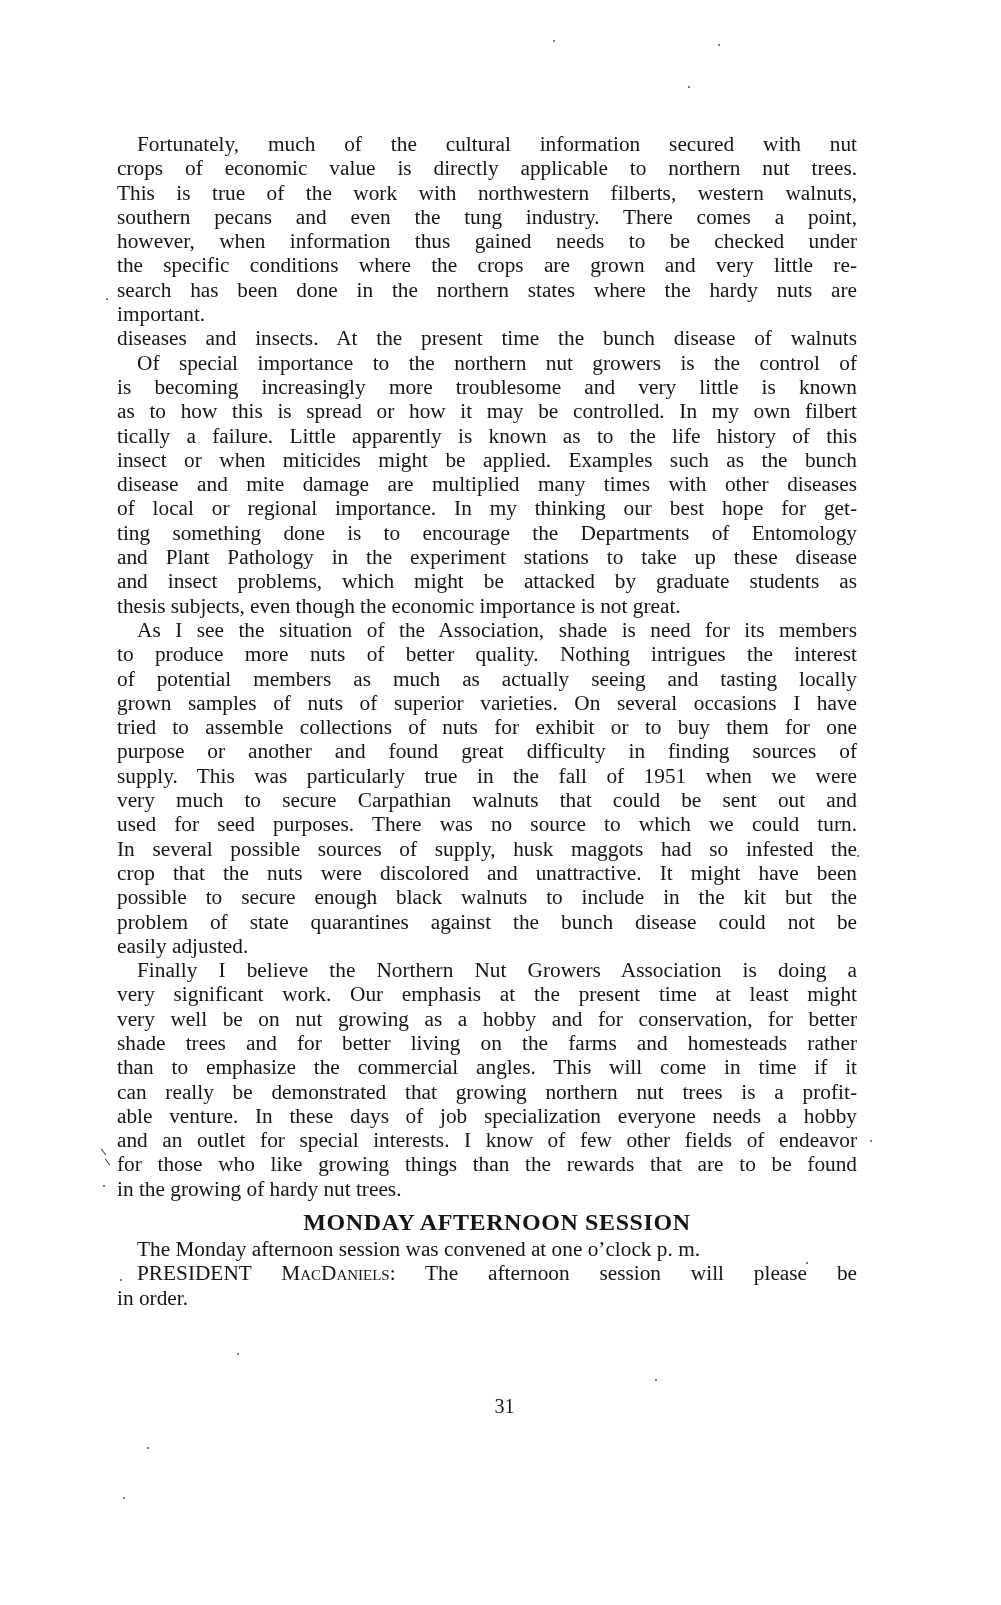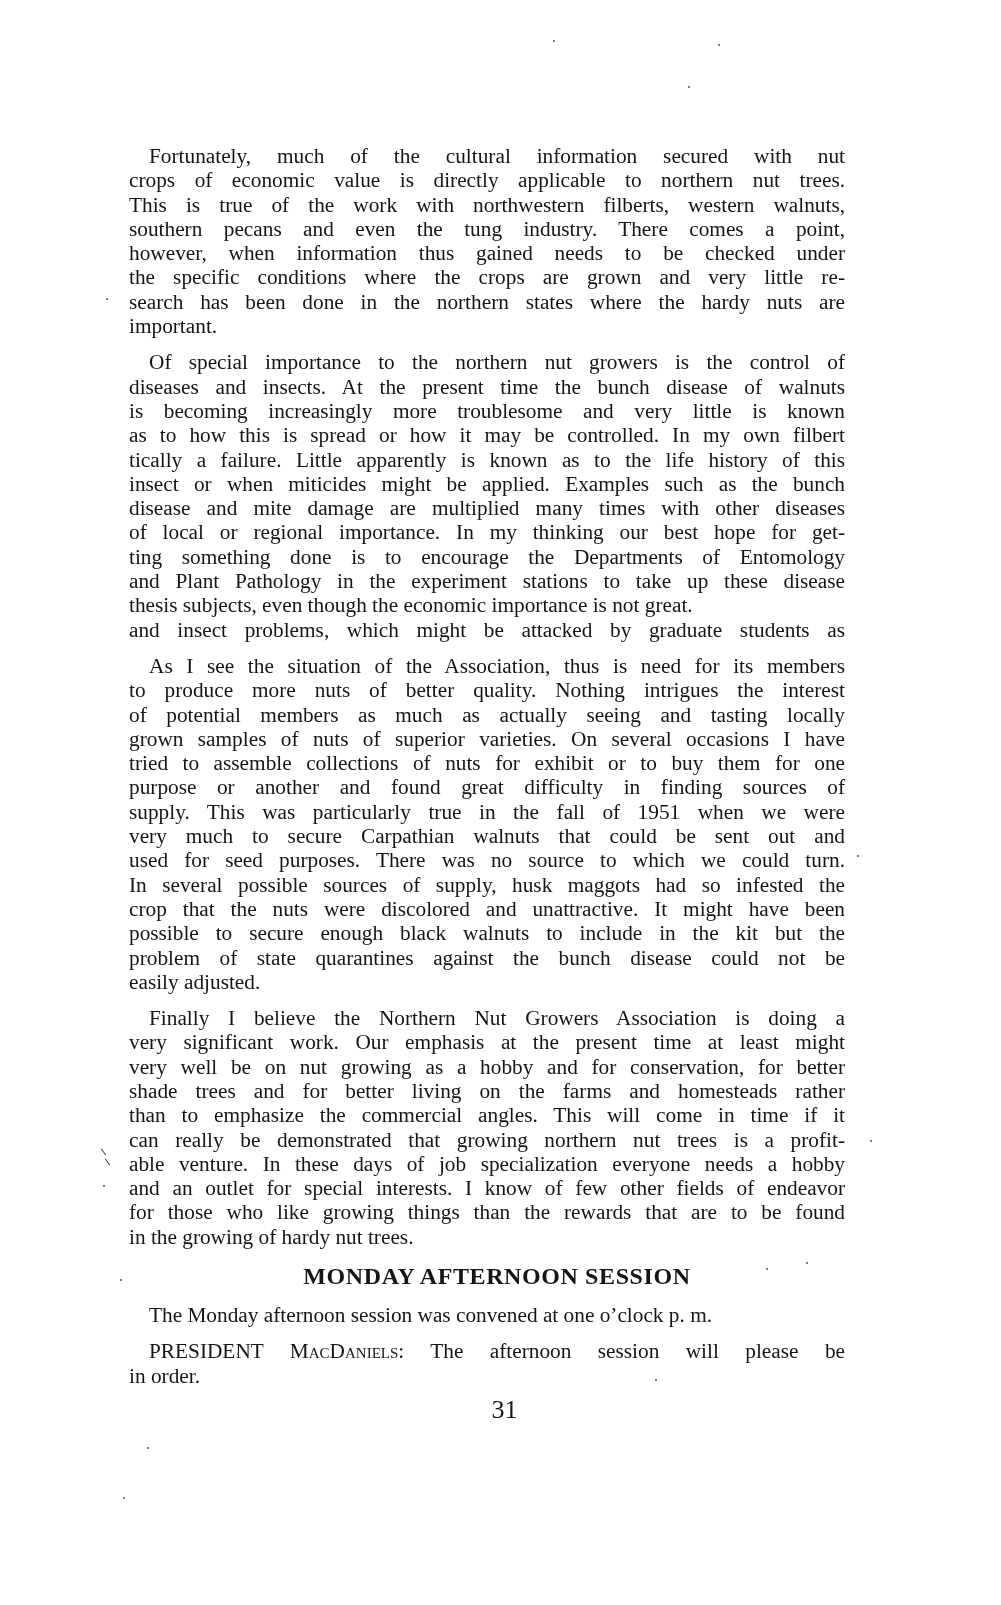--- a/index.html
+++ b/index.html
@@ -24,21 +24,21 @@
     position: absolute;
     left: 117px;
     top: 132px;
     width: 740px;
     font-family: "Liberation Serif", "DejaVu Serif", serif;
     font-size: 21.3px;
     line-height: 24.3px;
     color: #151515;
   }
   .para {
-    margin: 12px;
+    margin: 0;
     padding: 0;
   }
   .line {
     display: block;
     height: 24.3px;
     white-space: nowrap;
     text-align: justify;
     text-align-last: justify;
     overflow: visible;
   }
@@ -62,21 +62,21 @@
   .sc {
     font-variant: small-caps;
   }
   .folio {
     position: absolute;
     left: 0;
     width: 1001px;
     top: 1395px;
     text-align: center;
     font-family: "Liberation Serif", "DejaVu Serif", serif;
-    font-size: 26px;
+    font-size: 20px;
     color: #151515;
     padding-left: 8px;
     box-sizing: border-box;
   }
   .speck {
     position: absolute;
     width: 2px;
     height: 2px;
     background: #555;
     border-radius: 1px;
@@ -101,36 +101,36 @@
       <span class="line">crops of economic value is directly applicable to northern nut trees.</span>
       <span class="line">This is true of the work with northwestern filberts, western walnuts,</span>
       <span class="line">southern pecans and even the tung industry. There comes a point,</span>
       <span class="line">however, when information thus gained needs to be checked under</span>
       <span class="line">the specific conditions where the crops are grown and very little re-</span>
       <span class="line">search has been done in the northern states where the hardy nuts are</span>
       <span class="line last">important.</span>
     </div>
 
     <div class="para">
+      <span class="line">diseases and insects. At the present time the bunch disease of walnuts</span>
       <span class="line indent">Of special importance to the northern nut growers is the control of</span>
-      <span class="line">diseases and insects. At the present time the bunch disease of walnuts</span>
       <span class="line">is becoming increasingly more troublesome and very little is known</span>
       <span class="line">as to how this is spread or how it may be controlled. In my own filbert</span>
       <span class="line">tically a failure. Little apparently is known as to the life history of this</span>
       <span class="line">insect or when miticides might be applied. Examples such as the bunch</span>
       <span class="line">disease and mite damage are multiplied many times with other diseases</span>
       <span class="line">of local or regional importance. In my thinking our best hope for get-</span>
       <span class="line">ting something done is to encourage the Departments of Entomology</span>
       <span class="line">and Plant Pathology in the experiment stations to take up these disease</span>
+      <span class="line">and insect problems, which might be attacked by graduate students as</span>
       <span class="line last">thesis subjects, even though the economic importance is not great.</span>
-      <span class="line">and insect problems, which might be attacked by graduate students as</span>
     </div>
 
     <div class="para">
-      <span class="line indent">As I see the situation of the Association, thus is need for its members</span>
+      <span class="line indent">As I see the situation of the Association, shade is need for its members</span>
       <span class="line">to produce more nuts of better quality. Nothing intrigues the interest</span>
       <span class="line">of potential members as much as actually seeing and tasting locally</span>
       <span class="line">grown samples of nuts of superior varieties. On several occasions I have</span>
       <span class="line">tried to assemble collections of nuts for exhibit or to buy them for one</span>
       <span class="line">purpose or another and found great difficulty in finding sources of</span>
       <span class="line">supply. This was particularly true in the fall of 1951 when we were</span>
       <span class="line">very much to secure Carpathian walnuts that could be sent out and</span>
       <span class="line">used for seed purposes. There was no source to which we could turn.</span>
       <span class="line">In several possible sources of supply, husk maggots had so infested the</span>
       <span class="line">crop that the nuts were discolored and unattractive. It might have been</span>

